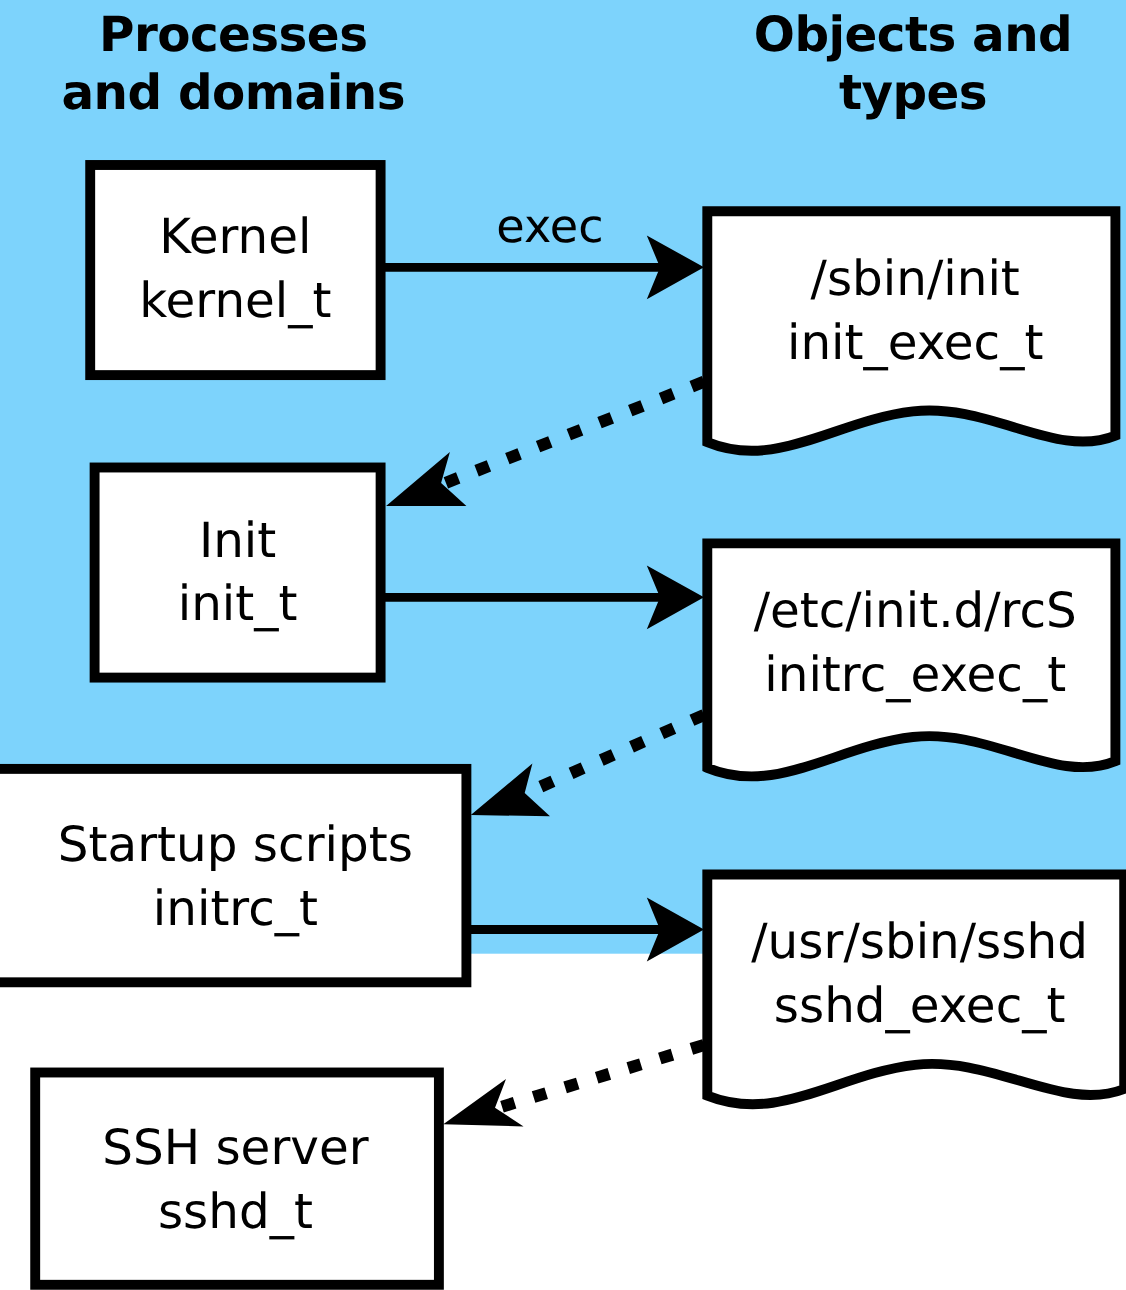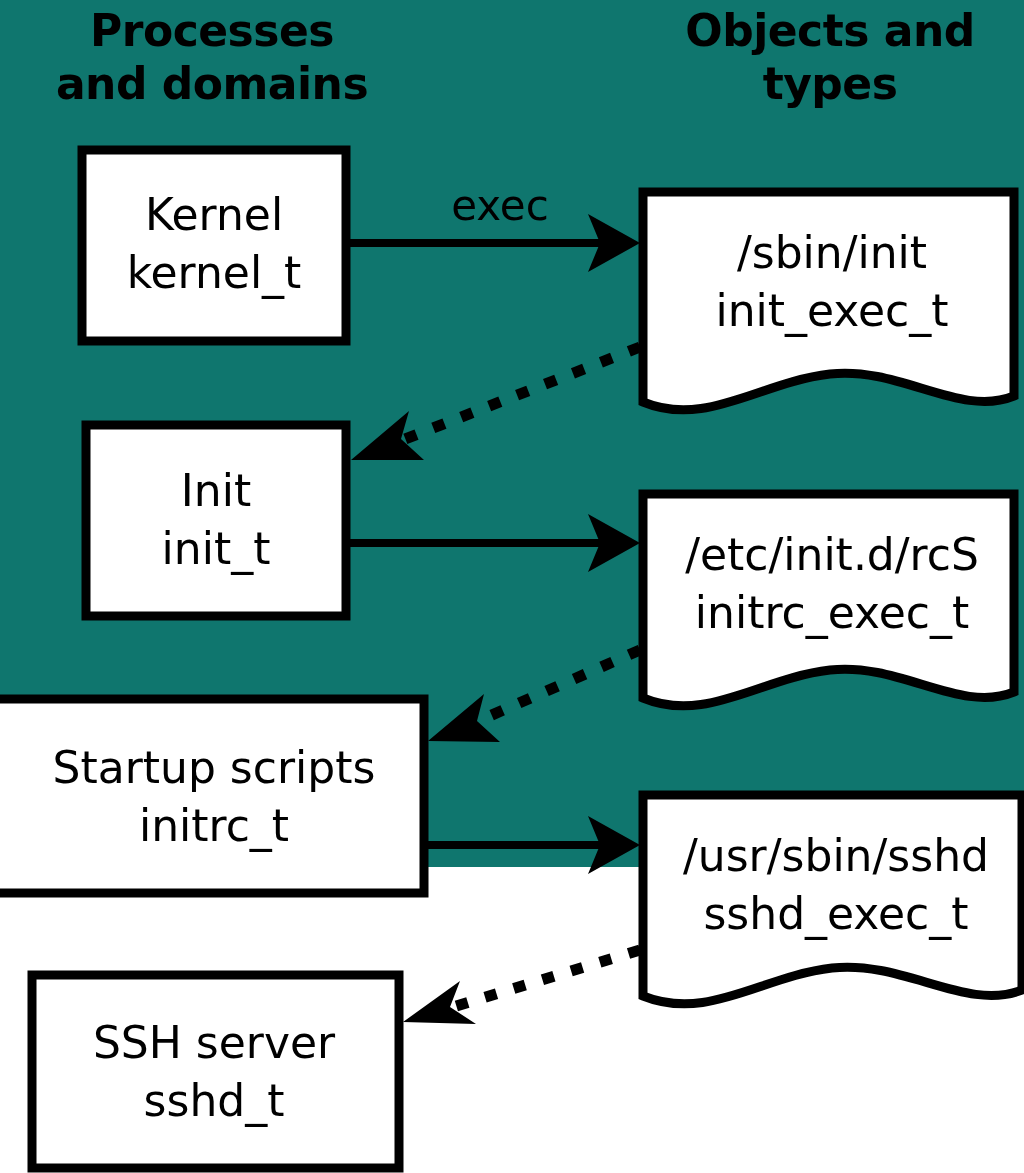--- a/index.html
+++ b/index.html
@@ -10,21 +10,21 @@
   body {
     width: 1024px;
     height: 1173px;
     font-family: "DejaVu Sans", sans-serif;
     overflow: hidden;
   }
   #diagram-root {
     position: relative;
     width: 1024px;
     height: 867px;
-    background: #0f766e;
+    background: #7dd3fc;
   }
   svg#diagram-svg {
     position: absolute;
     top: 0;
     left: 0;
     width: 1024px;
     height: 1173px;
     display: block;
   }
   .col-heading {

